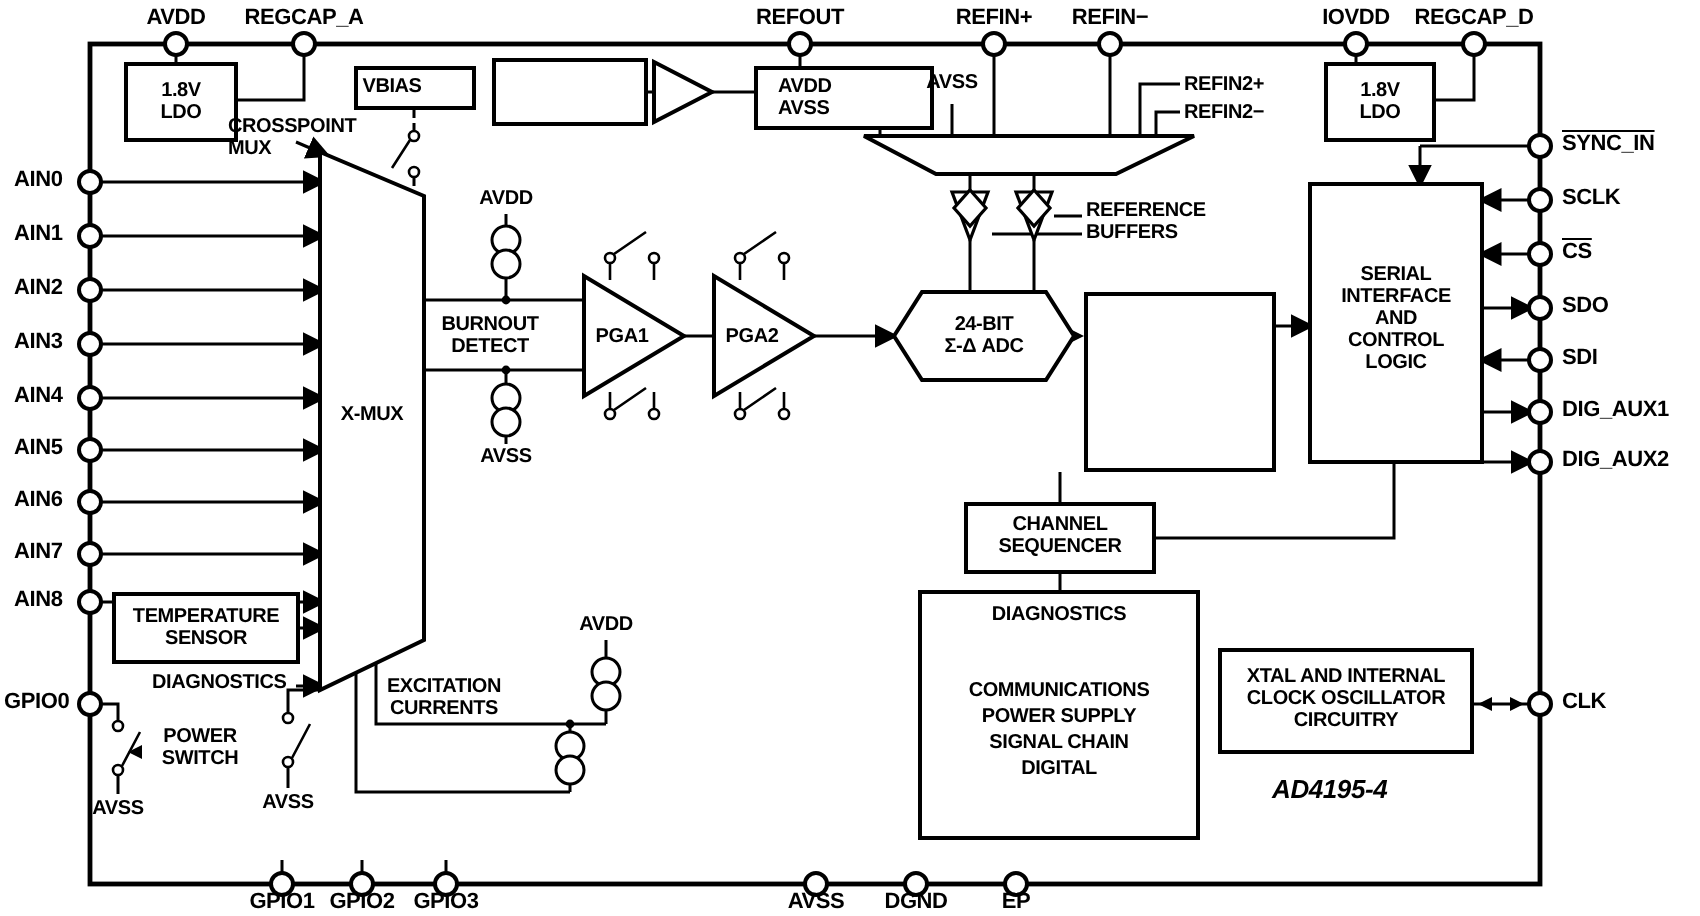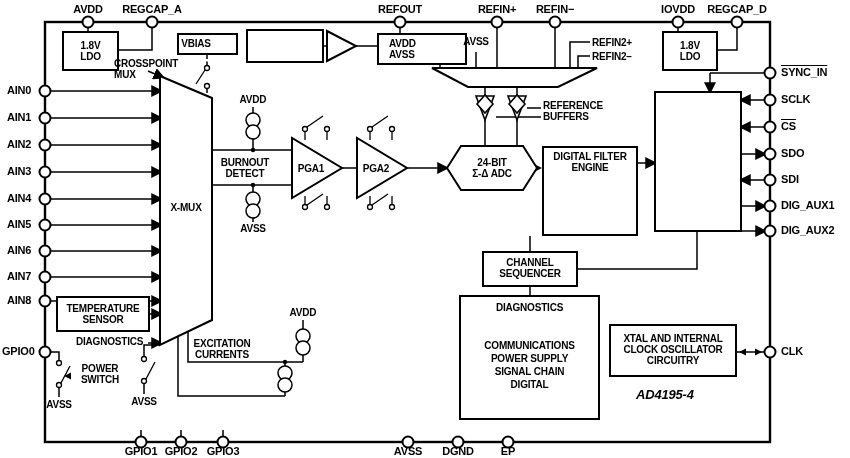--- a/index.html
+++ b/index.html
@@ -238,22 +238,25 @@
 BUFFERS</div>
   <div class="txt c" style="left:162px;top:202px;width:48px">X-MUX</div>
   <div class="txt c" style="left:214px;top:157px;width:62px">BURNOUT
 DETECT</div>
   <div class="txt c" style="left:236px;top:94px;width:34px">AVDD</div>
   <div class="txt c" style="left:236px;top:223px;width:34px">AVSS</div>
   <div class="txt c" style="left:294px;top:163px;width:34px">PGA1</div>
   <div class="txt c" style="left:359px;top:163px;width:34px">PGA2</div>
   <div class="txt c" style="left:449px;top:157px;width:86px">24-BIT
 Σ-Δ ADC</div>
-  <div class="txt c" style="left:542px;top:151px;width:96px">DIGITAL FILTER
-ENGINE</div>
+  <div class="txt c" style="left:654px;top:132px;width:88px">SERIAL
+INTERFACE
+AND
+CONTROL
+LOGIC</div>
   <div class="txt c" style="left:482px;top:257px;width:96px">CHANNEL
 SEQUENCER</div>
   <div class="txt c" style="left:459px;top:302px;width:141px">DIAGNOSTICS</div>
   <div class="txt c" style="left:459px;top:339px;width:141px;line-height:13px">COMMUNICATIONS
 POWER SUPPLY
 SIGNAL CHAIN
 DIGITAL</div>
   <div class="txt c" style="left:609px;top:333px;width:128px">XTAL AND INTERNAL
 CLOCK OSCILLATOR
 CIRCUITRY</div>

